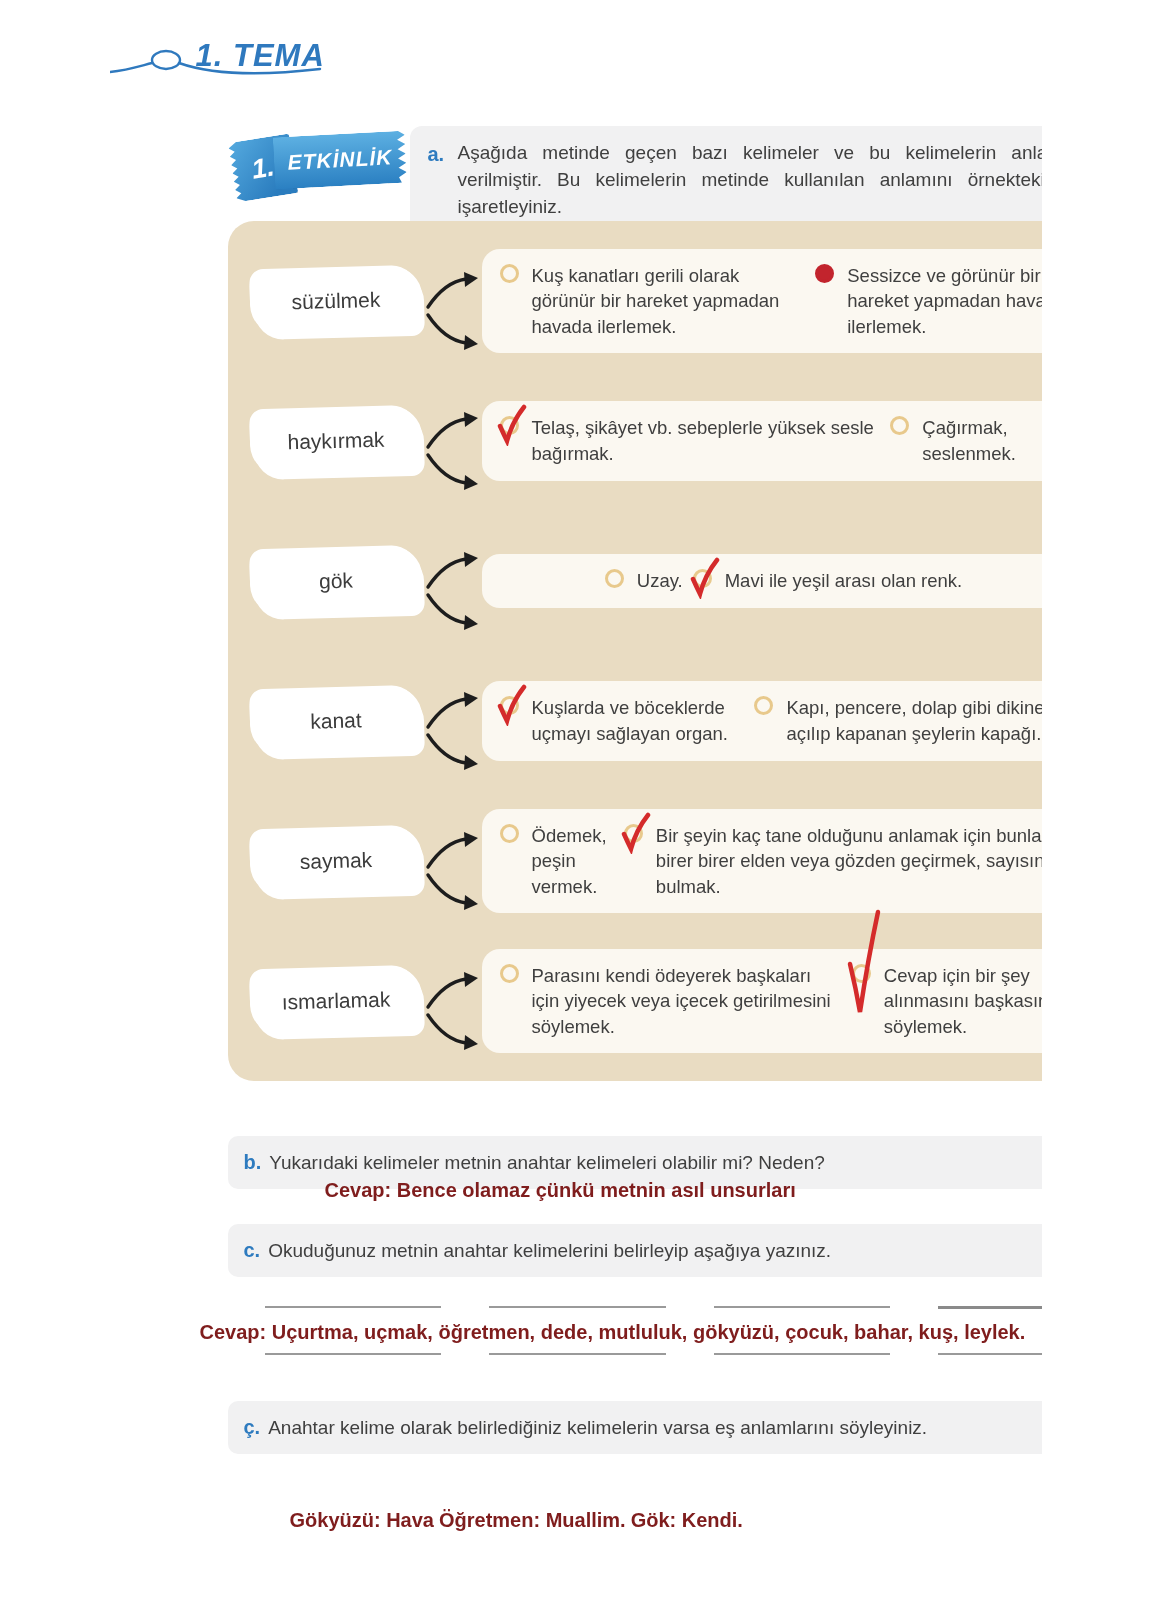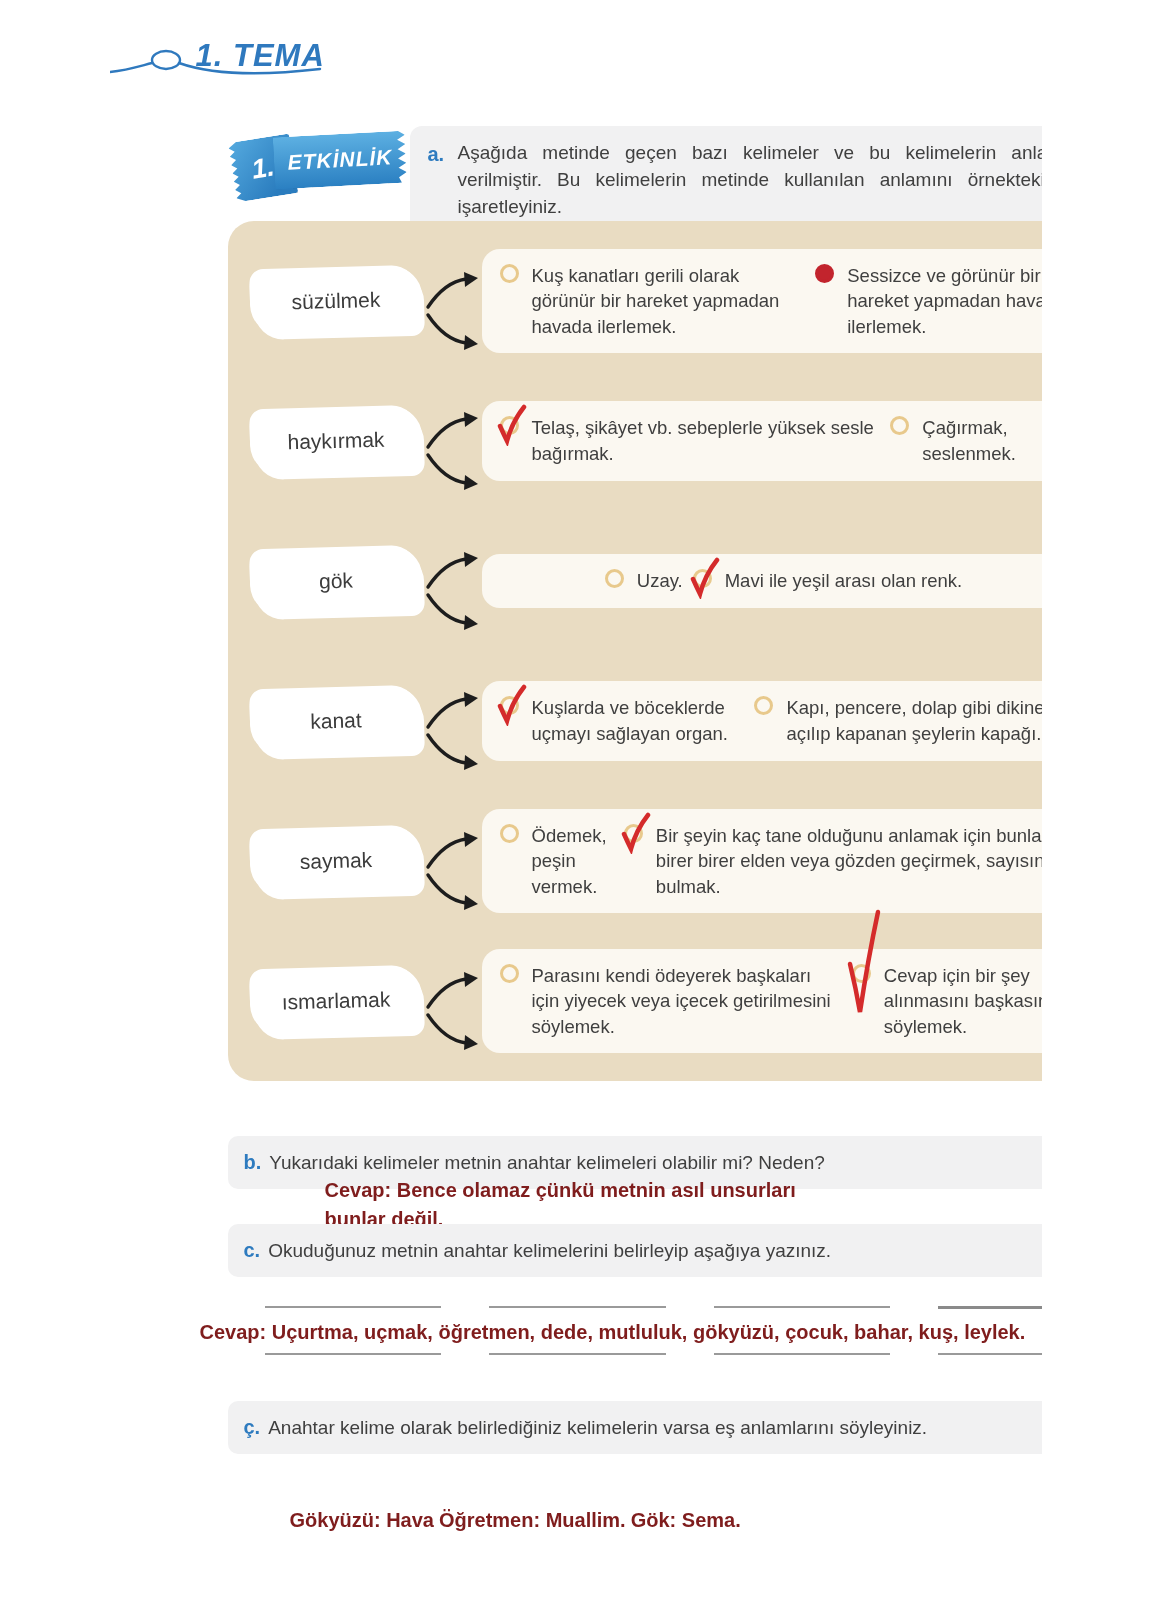--- a/index.html
+++ b/index.html
@@ -303,21 +303,20 @@
       </div>
     </div>
 
   </div>
 
   <div class="q-box" style="top:1120px;">
     <span class="q-letter">b.</span><span>Yukarıdaki kelimeler metnin anahtar kelimeleri olabilir mi? Neden?</span>
   </div>
   <div class="answer-b red-text">
     <div>Cevap: Bence olamaz çünkü metnin asıl unsurları</div>
-    <div>bunlar değil.</div>
   </div>
 
   <div class="q-box" style="top:1208px;">
     <span class="q-letter">c.</span><span>Okuduğunuz metnin anahtar kelimelerini belirleyip aşağıya yazınız.</span>
   </div>
 
   <div class="blank-row" style="top:1290px;">
     <span class="blank"></span>
     <span class="blank"></span>
     <span class="blank"></span>
@@ -330,17 +329,17 @@
     <span class="blank"></span>
     <span class="blank"></span>
   </div>
 
   <div class="q-box" style="top:1385px;">
     <span class="q-letter">ç.</span><span>Anahtar kelime olarak belirlediğiniz kelimelerin varsa eş anlamlarını söyleyiniz.</span>
   </div>
   <div class="answers-cc red-text">
     <div>Gökyüzü: Hava</div>
     <div>Öğretmen: Muallim.</div>
-    <div>Gök: Sema.</div>
+    <div>Gök: Kendi.</div>
   </div>
 
 
 </div>
 
 </body></html>

